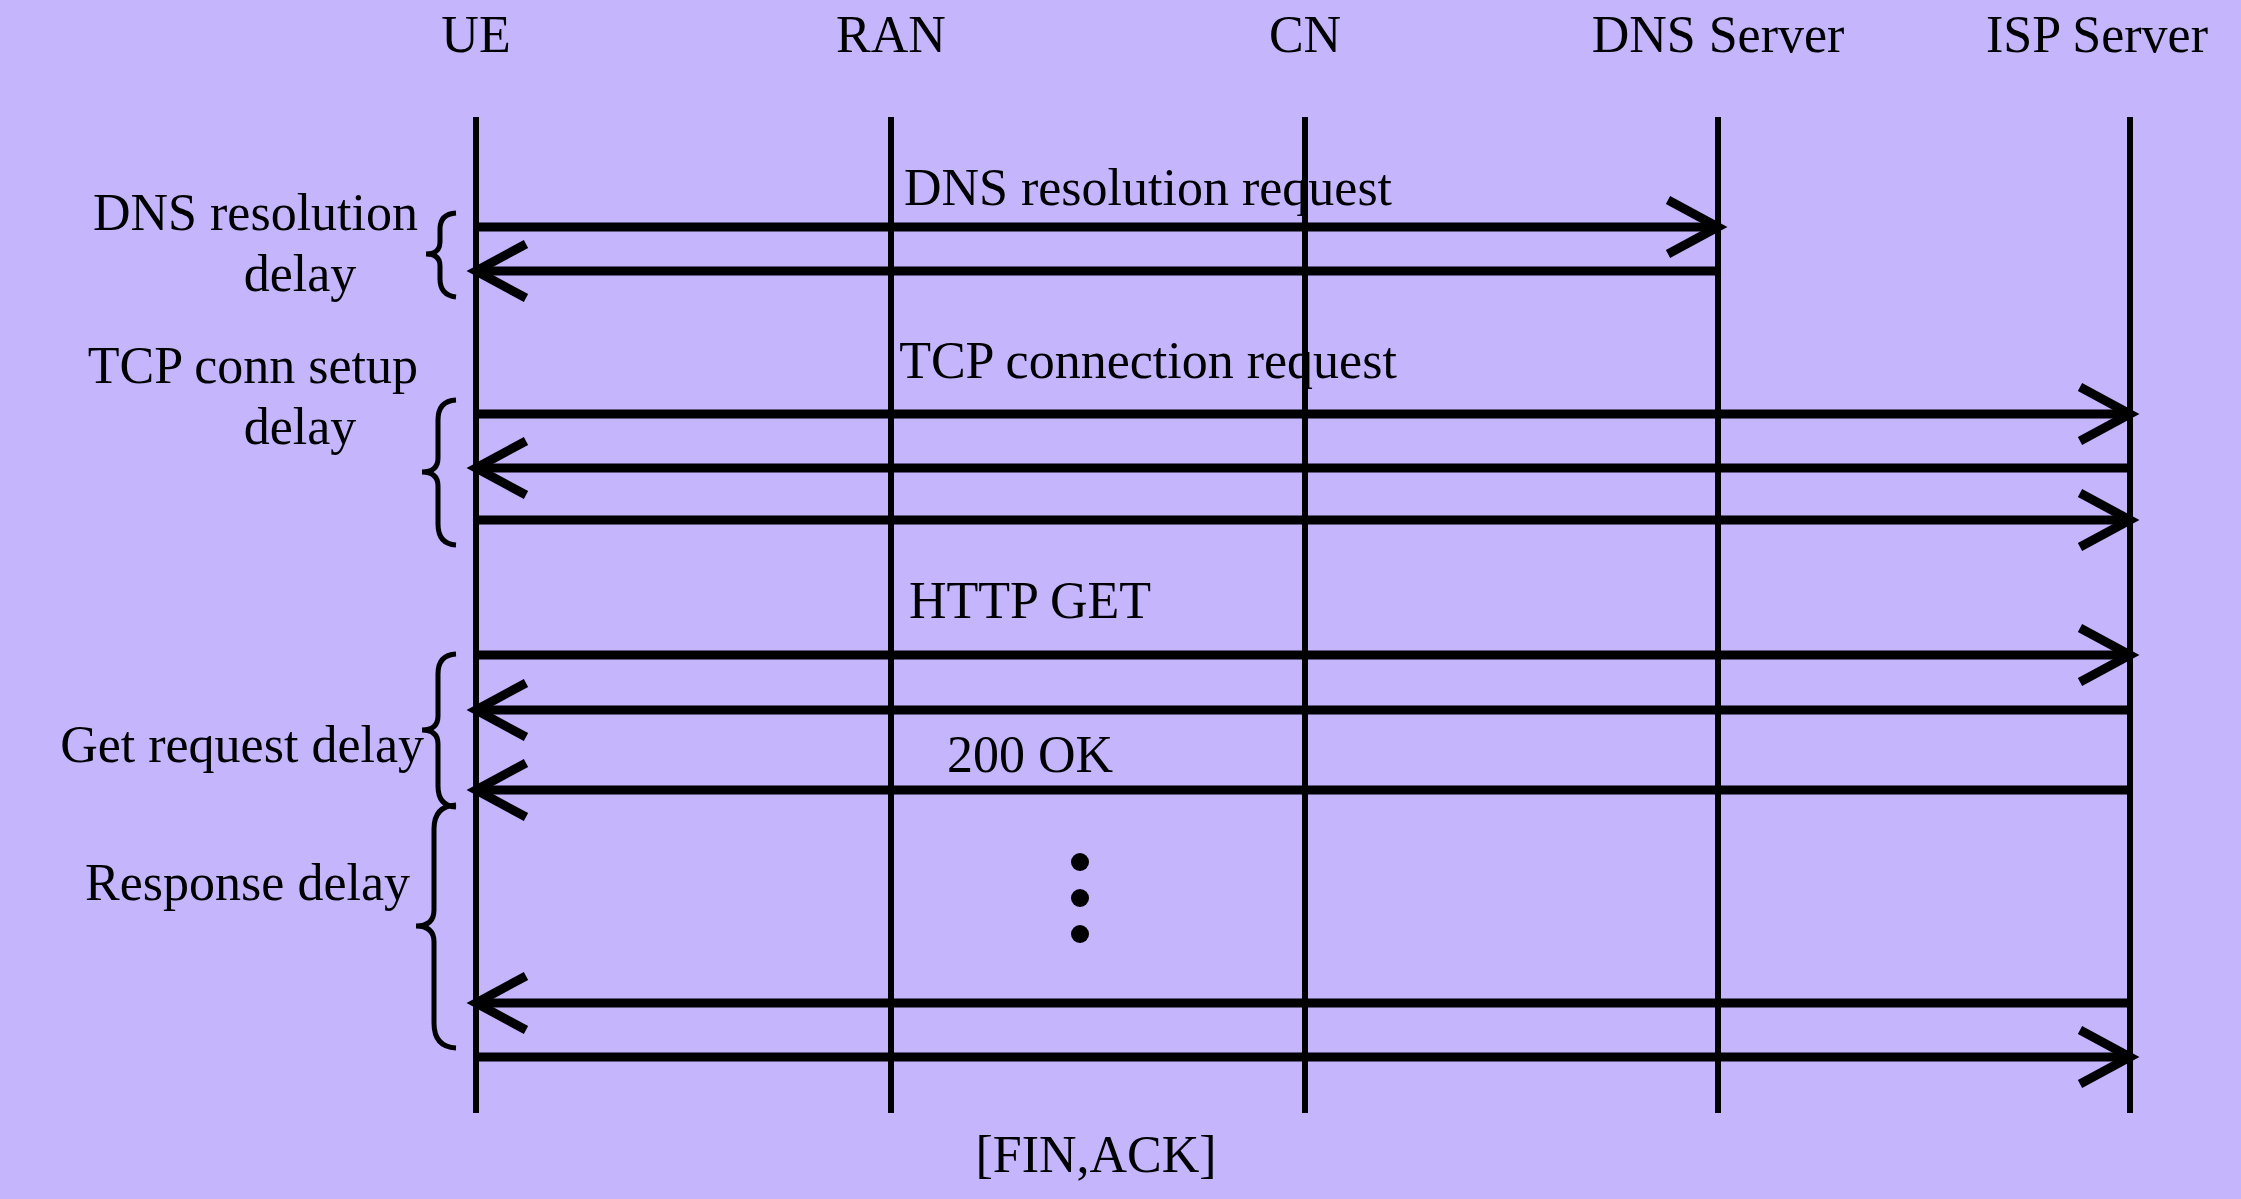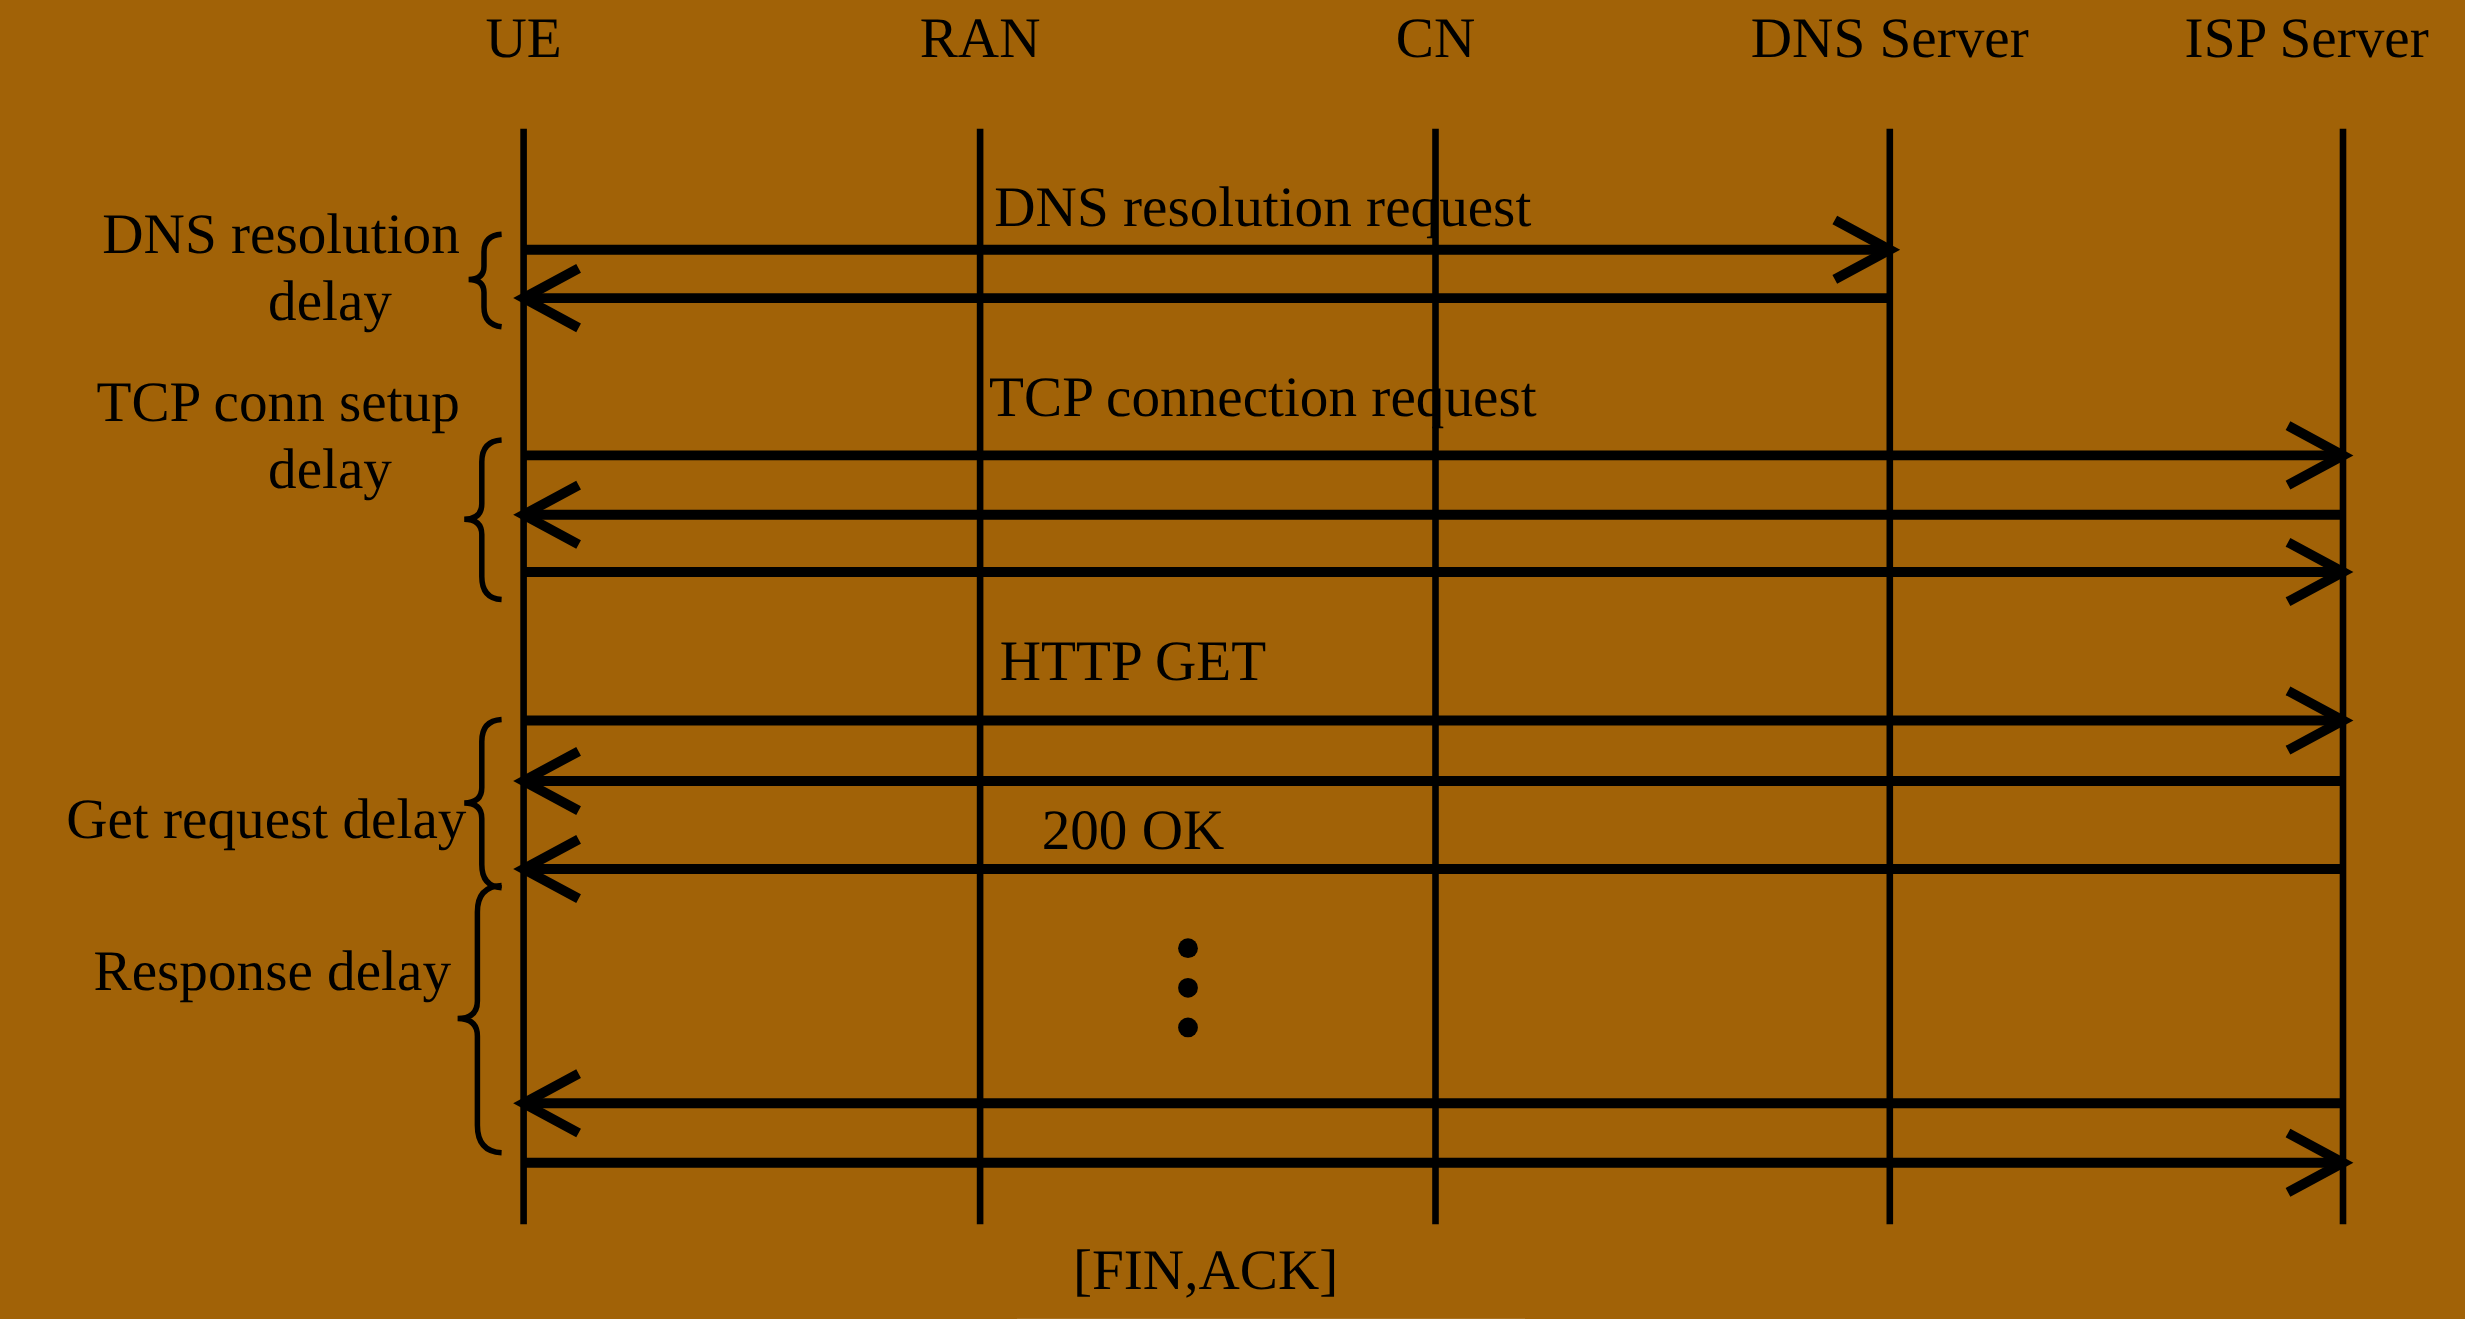--- a/index.html
+++ b/index.html
@@ -5,21 +5,21 @@
 <style>
   html, body {
     margin: 0;
     padding: 0;
     background: #ffffff;
   }
   #diagram-root {
     position: relative;
     width: 2241px;
     height: 1199px;
-    background: #a16207;
+    background: #c4b5fd;
     font-family: "Liberation Serif", "DejaVu Serif", serif;
     overflow: hidden;
   }
   svg.diagram-svg {
     display: block;
     width: 2241px;
     height: 1199px;
   }
   .lifeline-label,
   .message-label,

